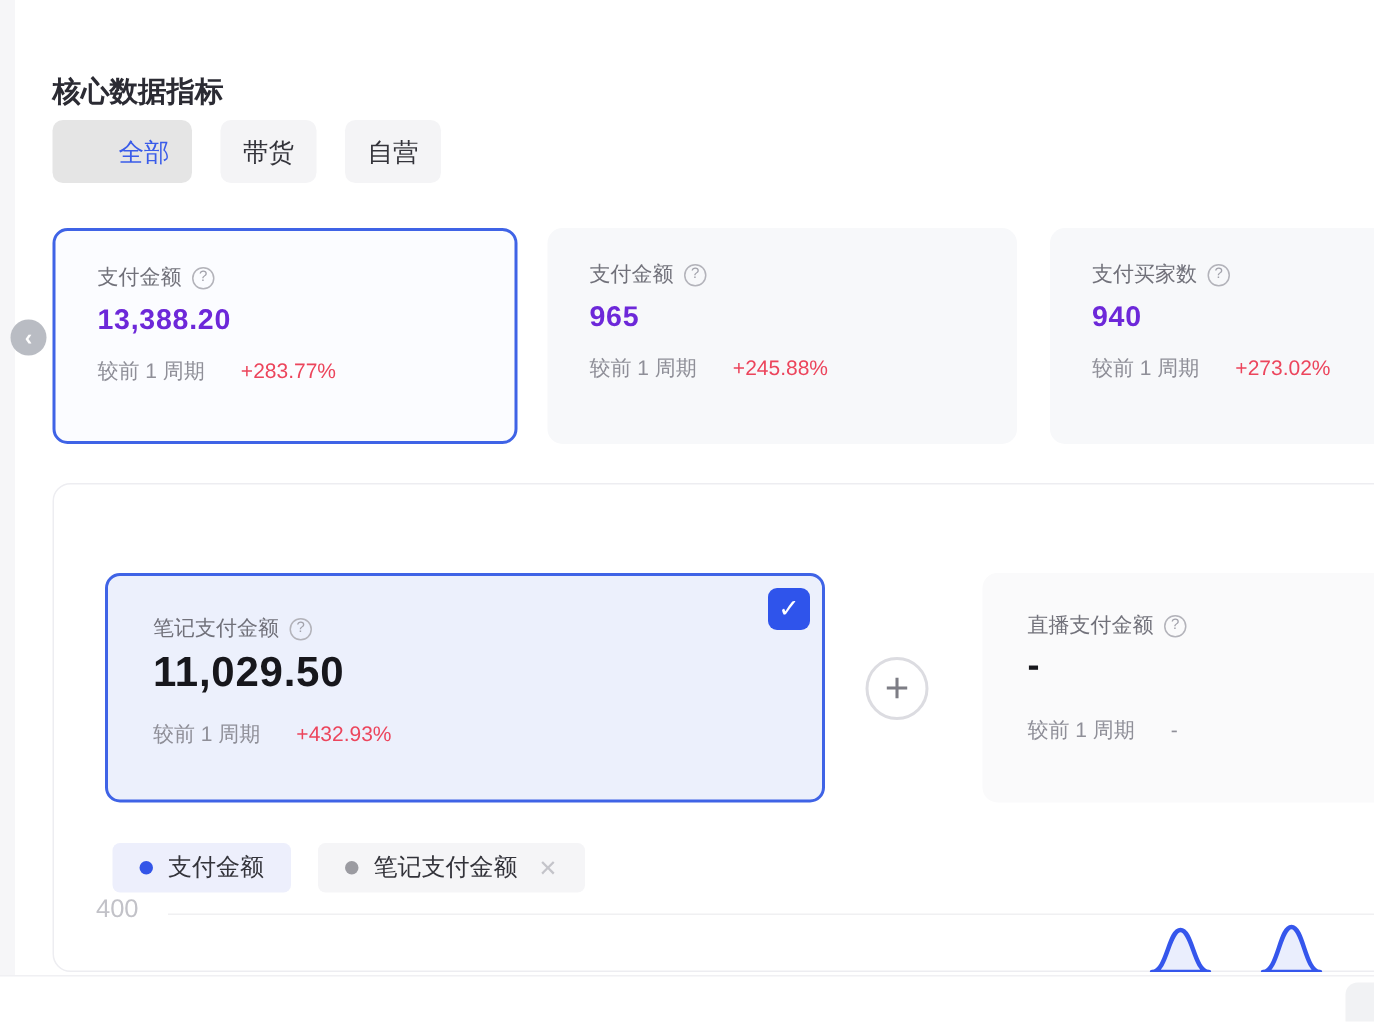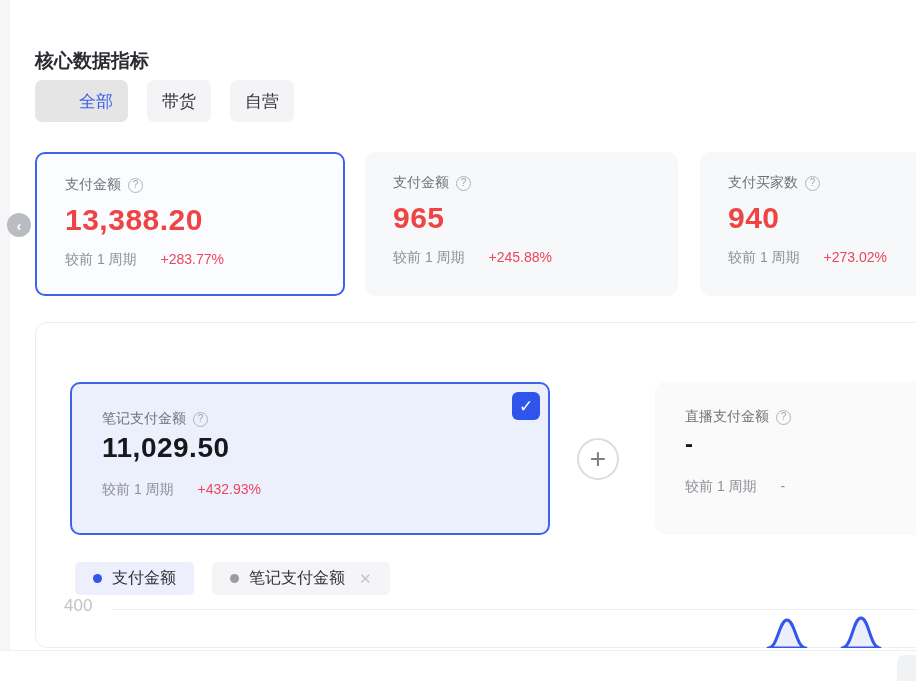--- a/index.html
+++ b/index.html
@@ -16,21 +16,21 @@
   .tab { height:42px; padding:0 15px; display:inline-flex; align-items:center; justify-content:center;
          font-size:17px; border-radius:7px; background:#f4f4f6; color:#34343b; cursor:pointer; }
   .tab.active { background:#e5e5e5; color:#3a5ce9;padding-left:44px; }
 
   .metric-card { position:absolute; top:152px; height:144px; border-radius:10px; background:#f7f8fa; }
   .metric-card.selected { background:#fbfcff; border:2px solid #3f63e6; }
   .metric-card .inner { position:absolute; left:28px; top:22px; }
   .mc-label-row { display:flex; align-items:center; gap:7px; font-size:14px; color:#71717a; }
   .help-icon { display:inline-flex; align-items:center; justify-content:center; width:15px; height:15px;
                border:1px solid #b3b3ba; border-radius:50%; color:#a3a3ac; font-size:10px; line-height:1; }
-  .mc-value { margin-top:9px; font-size:30px; font-weight:700; color:#ef4444; letter-spacing:0.5px; }
+  .mc-value { margin-top:9px; font-size:19px; font-weight:700; color:#6d28d9; letter-spacing:0.5px; }
   .mc-sub { margin-top:14px; font-size:14px; color:#8f8f98; display:flex; gap:24px; }
   .mc-change { color:#ec455c; }
   .mc-change.flat { color:#8f8f98; }
 
   .carousel-left-button { position:absolute; left:7px; top:213px; width:24px; height:24px; border-radius:50%;
        background:#b9bcc3; color:#fff; display:flex; align-items:center; justify-content:center;
        font-size:15px; font-weight:700; cursor:pointer; z-index:5; }
 
   .detail-panel { position:absolute; left:35px; top:322px; width:905px; height:326px;
        background:#fff; border:1px solid #ededf1; border-radius:12px; }

